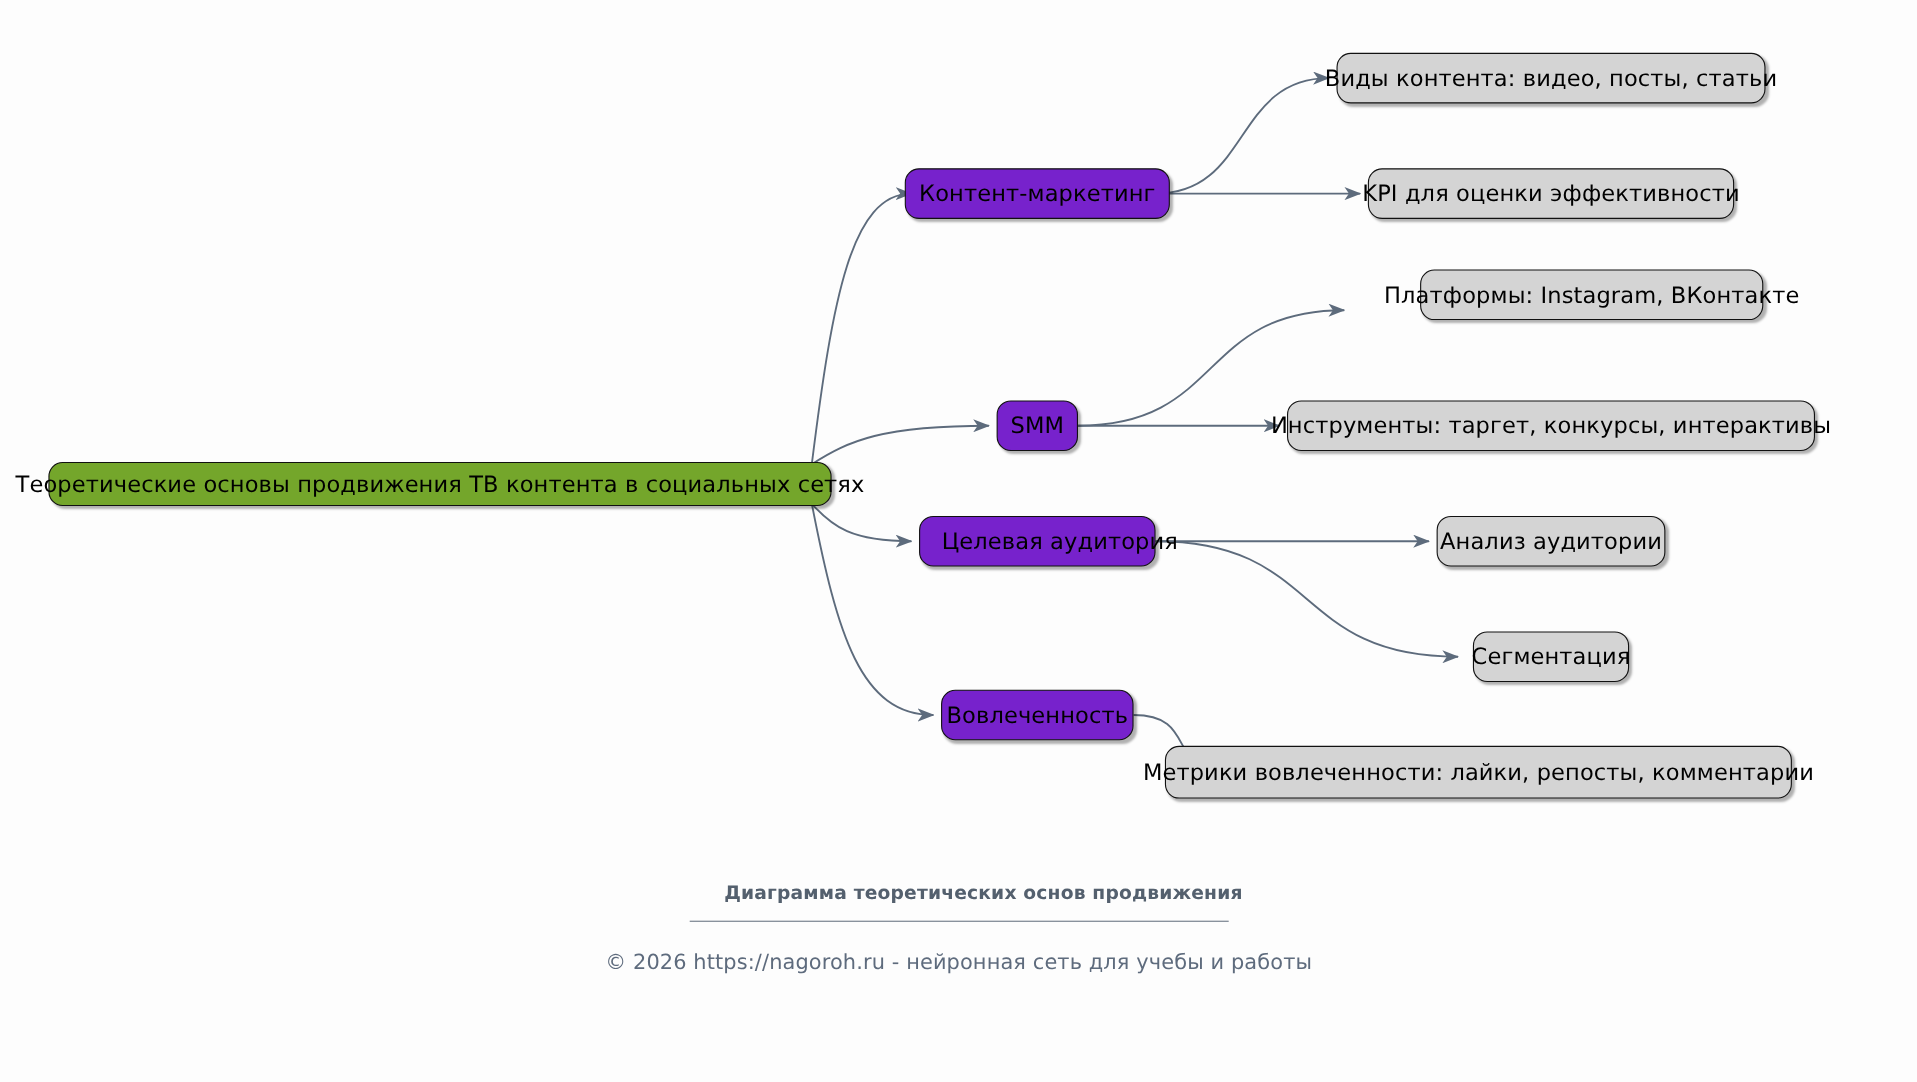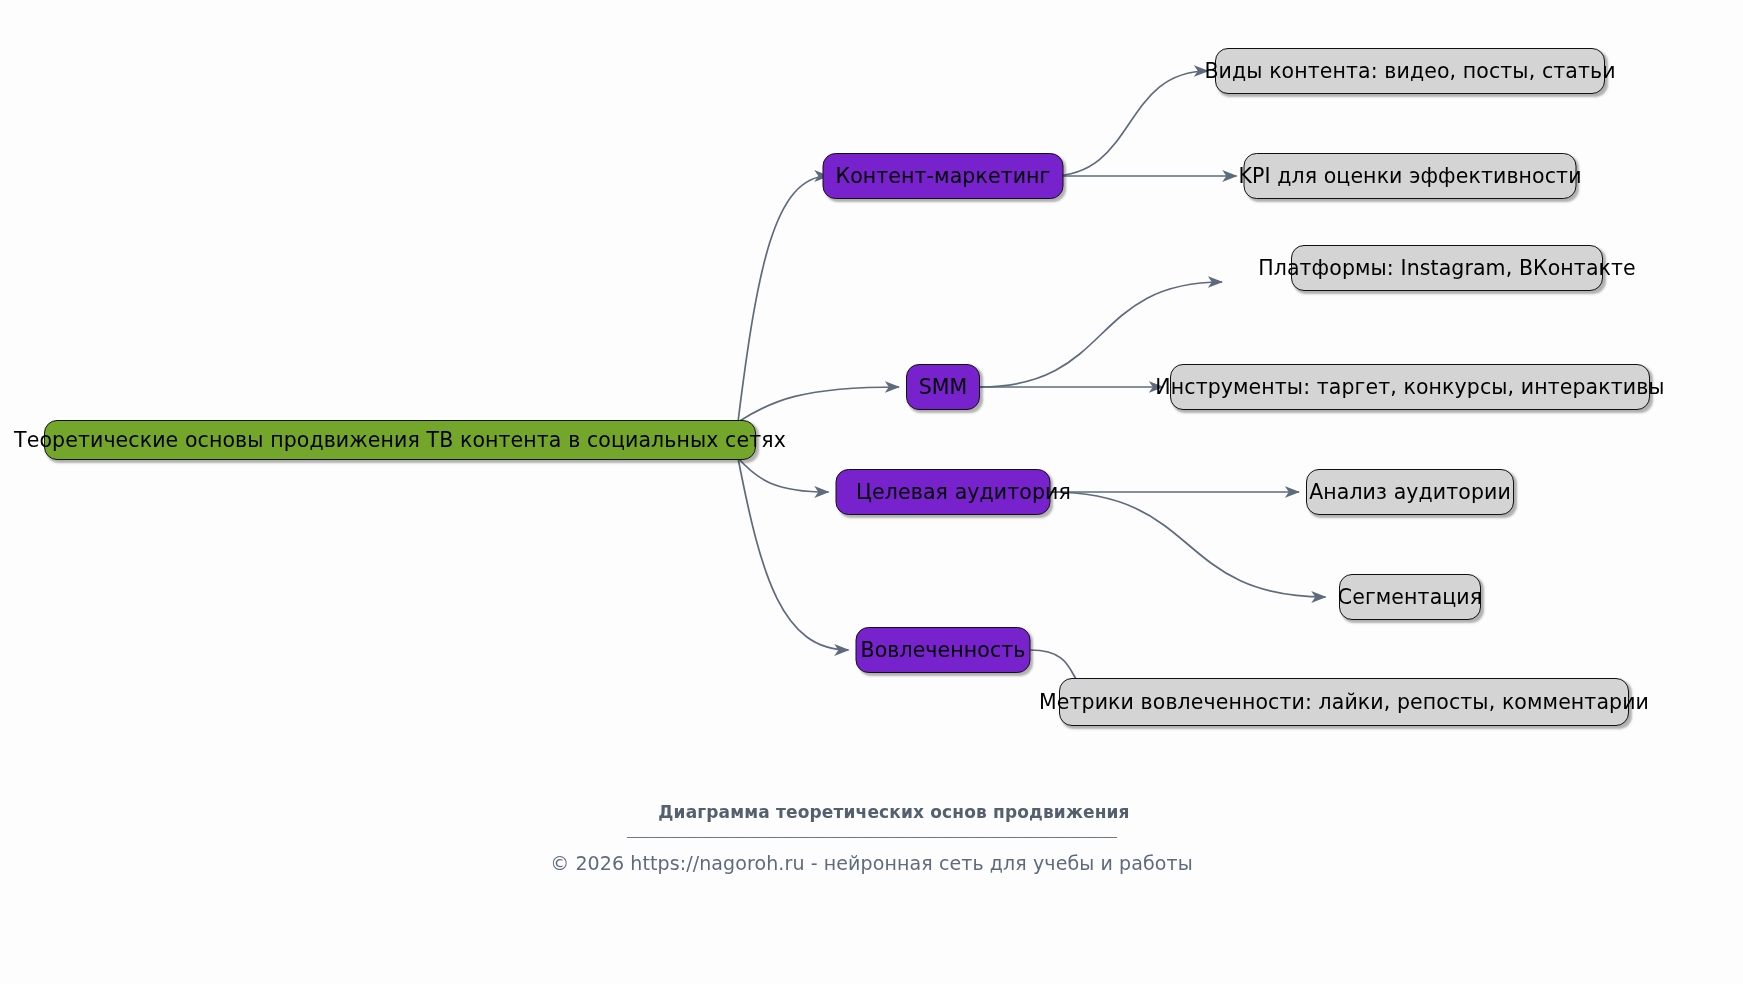--- a/index.html
+++ b/index.html
@@ -79,21 +79,21 @@
     letter-spacing: 0.15px;
     margin-left: 45px;
   }
   #caption-rule {
     width: 490px;
     height: 0;
     margin: 13px auto 0 auto;
     border-top: 1.6px solid #6d7886;
   }
   #footer-text {
-    margin-top: 14px;
+    margin-top: 26px;
     font-size: 19px;
     color: #5e6b7d;
     letter-spacing: 0.1px;
     text-align: center;
   }
 </style>
 </head>
 <body>
 
 <div id="canvas">

